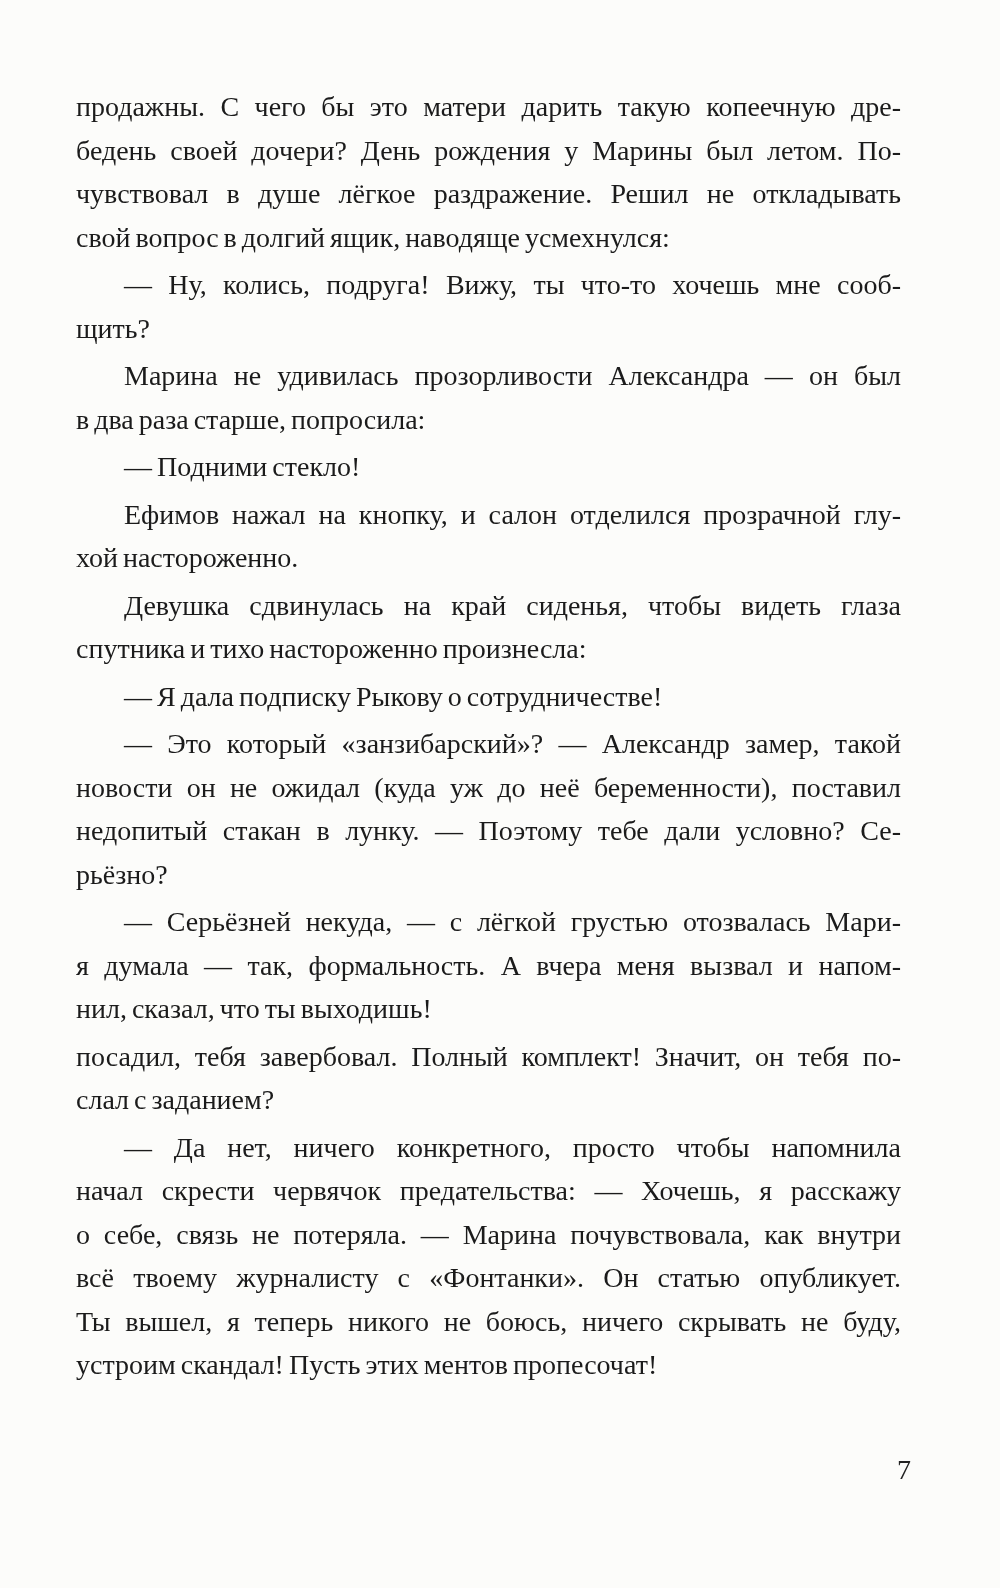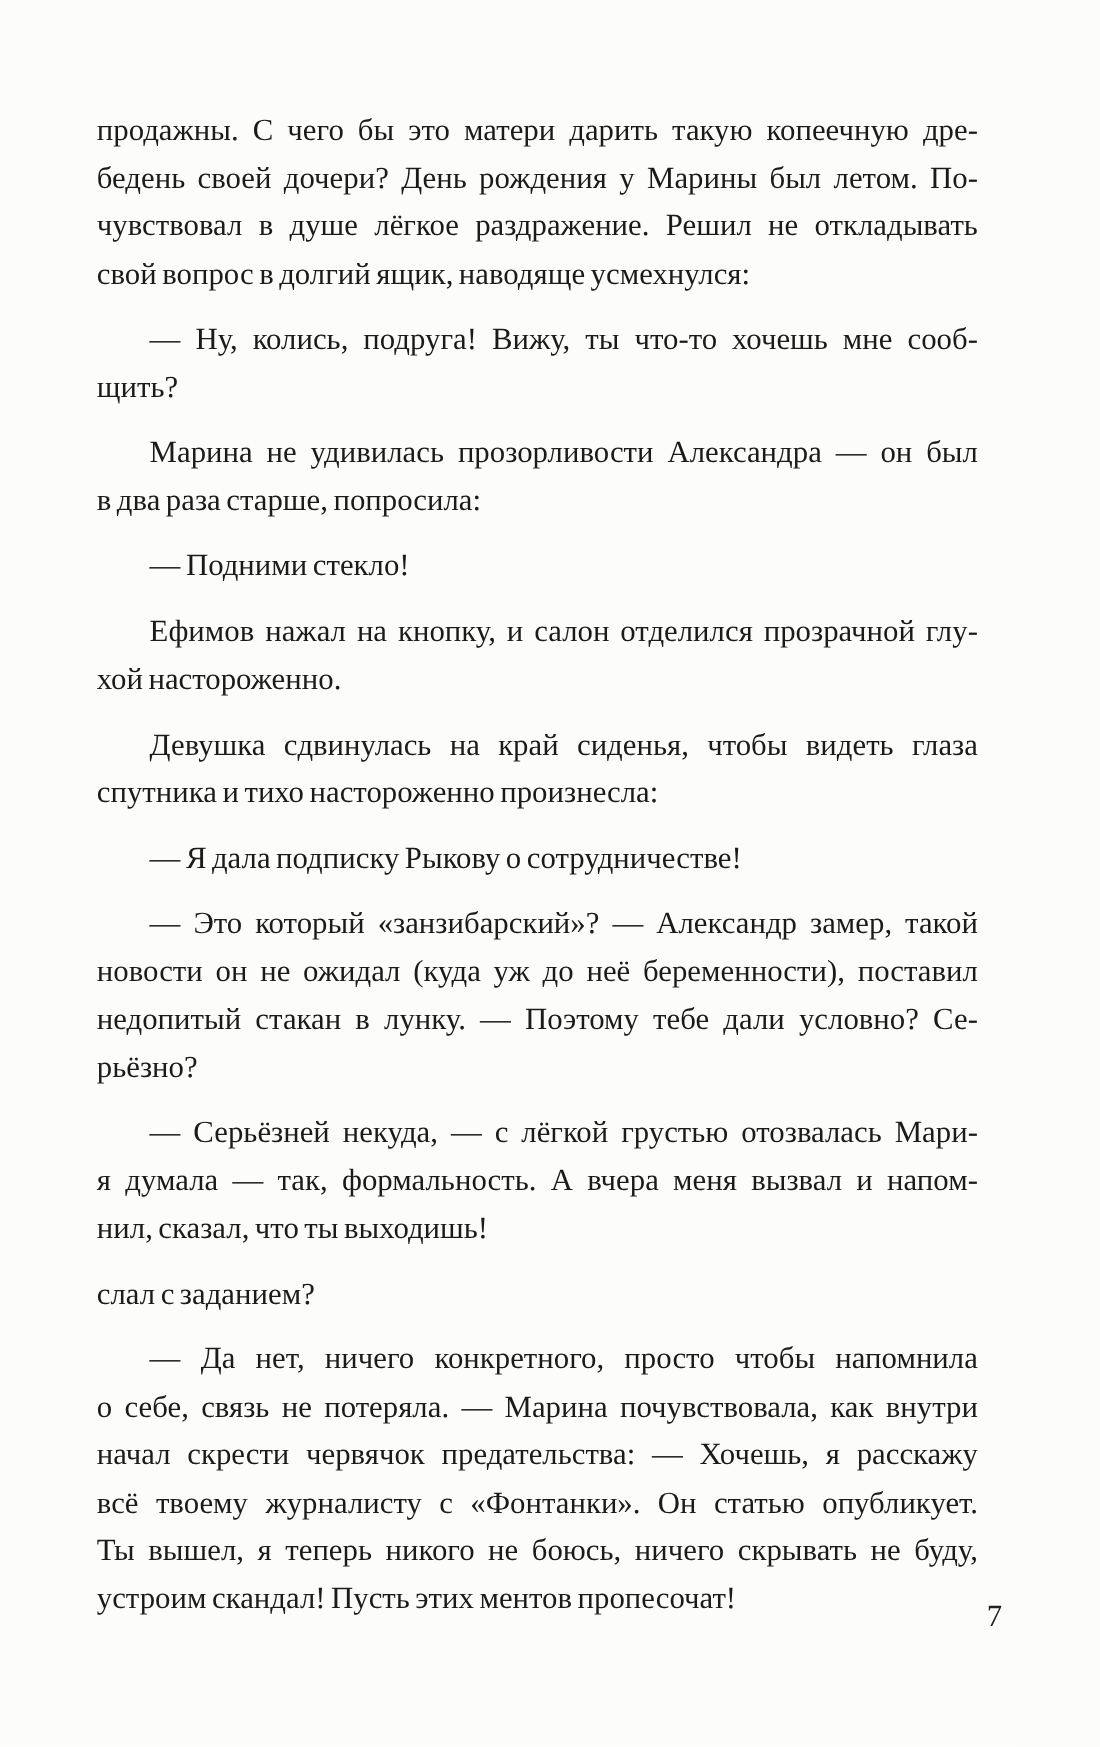--- a/index.html
+++ b/index.html
@@ -16,21 +16,21 @@
     font-family: "Liberation Serif", "DejaVu Serif", serif;
     color: #1b1b1b;
   }
   .text-block {
     position: absolute;
     left: 72px;
     top: 81px;
     width: 833px;
   }
   .para {
-    margin: 16px;
+    margin: 4px;
     padding: 0;
   }
   .line {
     font-size: 28px;
     line-height: 43.5px;
     word-spacing: -2px;
     text-align: justify;
     text-align-last: justify;
     white-space: normal;
   }
@@ -98,27 +98,28 @@
       <span class="line end" style="display:block">рьёзно?</span>
     </p>
 
     <p class="para">
       <span class="line start" style="display:block">— Серьёзней некуда, — с лёгкой грустью отозвалась Мари-</span>
       <span class="line" style="display:block">я думала — так, формальность. А вчера меня вызвал и напом-</span>
       <span class="line end" style="display:block">нил, сказал, что ты выходишь!</span>
     </p>
 
     <p class="para">
+      <span class="line" style="display:block">посадил, тебя завербовал. Полный комплект! Значит, он тебя по-</span>
       <span class="line end" style="display:block">слал с заданием?</span>
     </p>
 
     <p class="para">
       <span class="line start" style="display:block">— Да нет, ничего конкретного, просто чтобы напомнила</span>
+      <span class="line" style="display:block">начал скрести червячок предательства: — Хочешь, я расскажу</span>
       <span class="line" style="display:block">о себе, связь не потеряла. — Марина почувствовала, как внутри</span>
-      <span class="line" style="display:block">начал скрести червячок предательства: — Хочешь, я расскажу</span>
       <span class="line" style="display:block">всё твоему журналисту с «Фонтанки». Он статью опубликует.</span>
       <span class="line" style="display:block">Ты вышел, я теперь никого не боюсь, ничего скрывать не буду,</span>
       <span class="line end" style="display:block">устроим скандал! Пусть этих ментов пропесочат!</span>
     </p>
 
   </div>
 
   <div class="page-number">7</div>
 
 </div>

